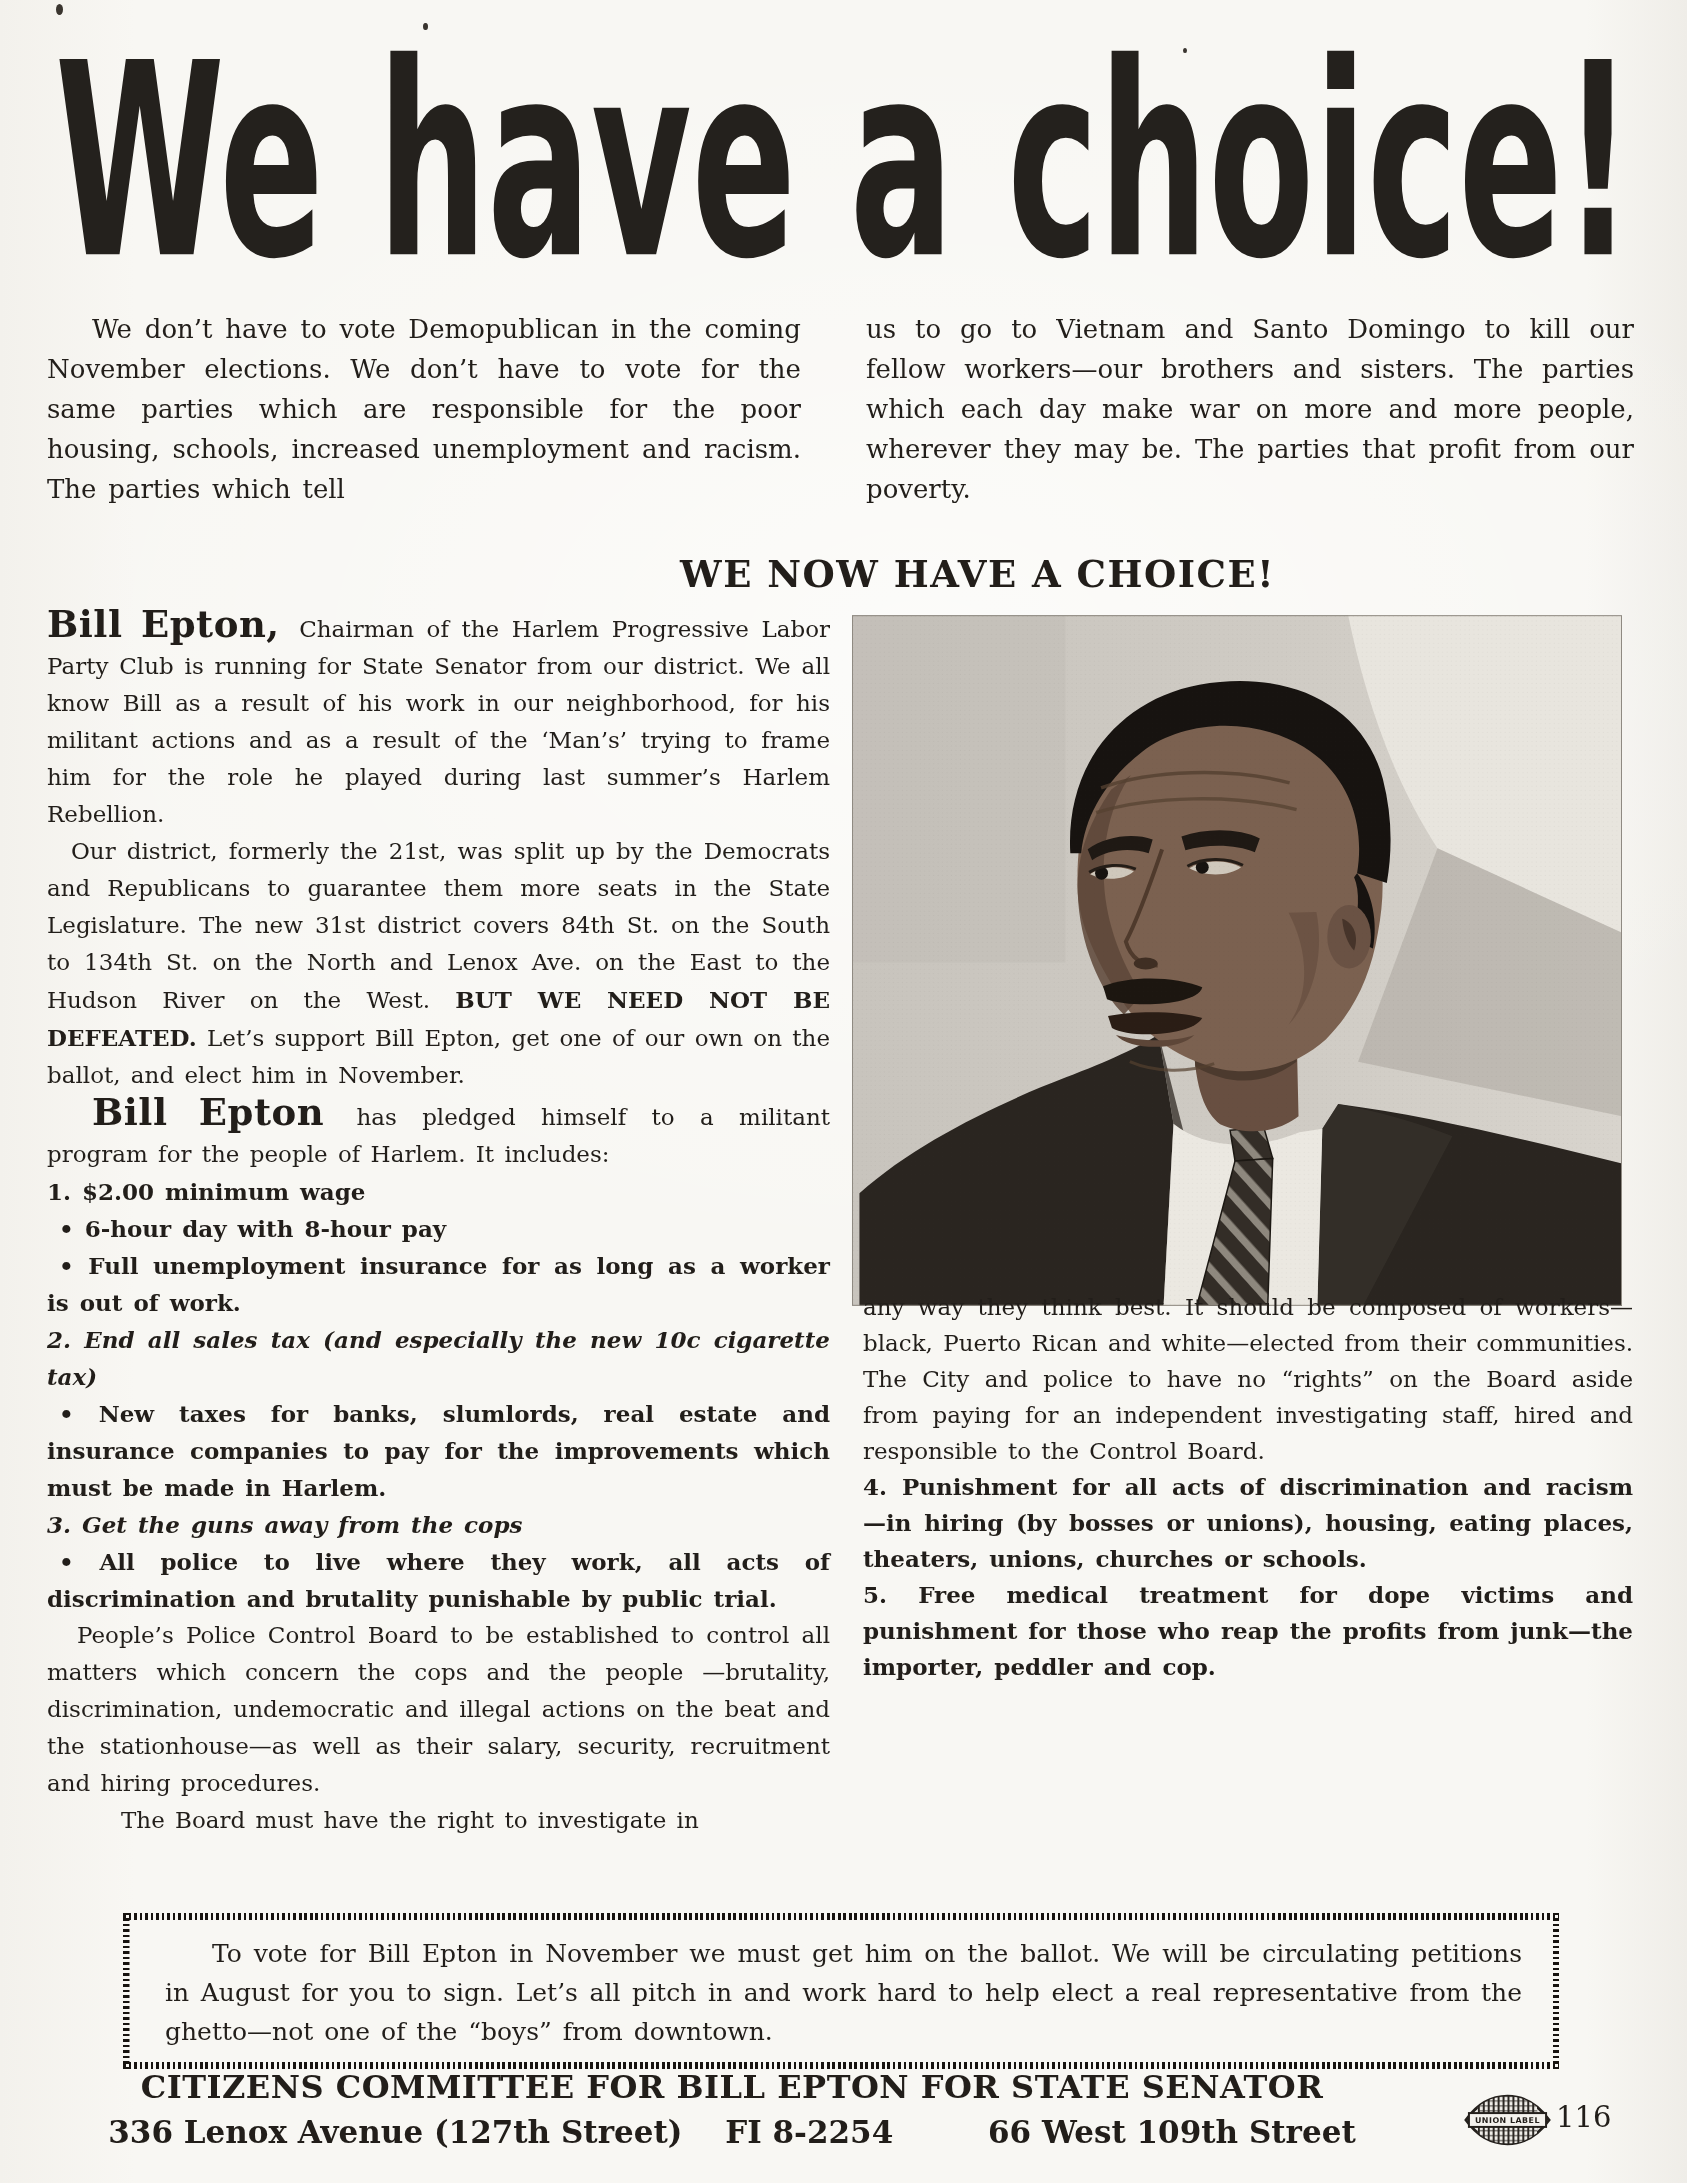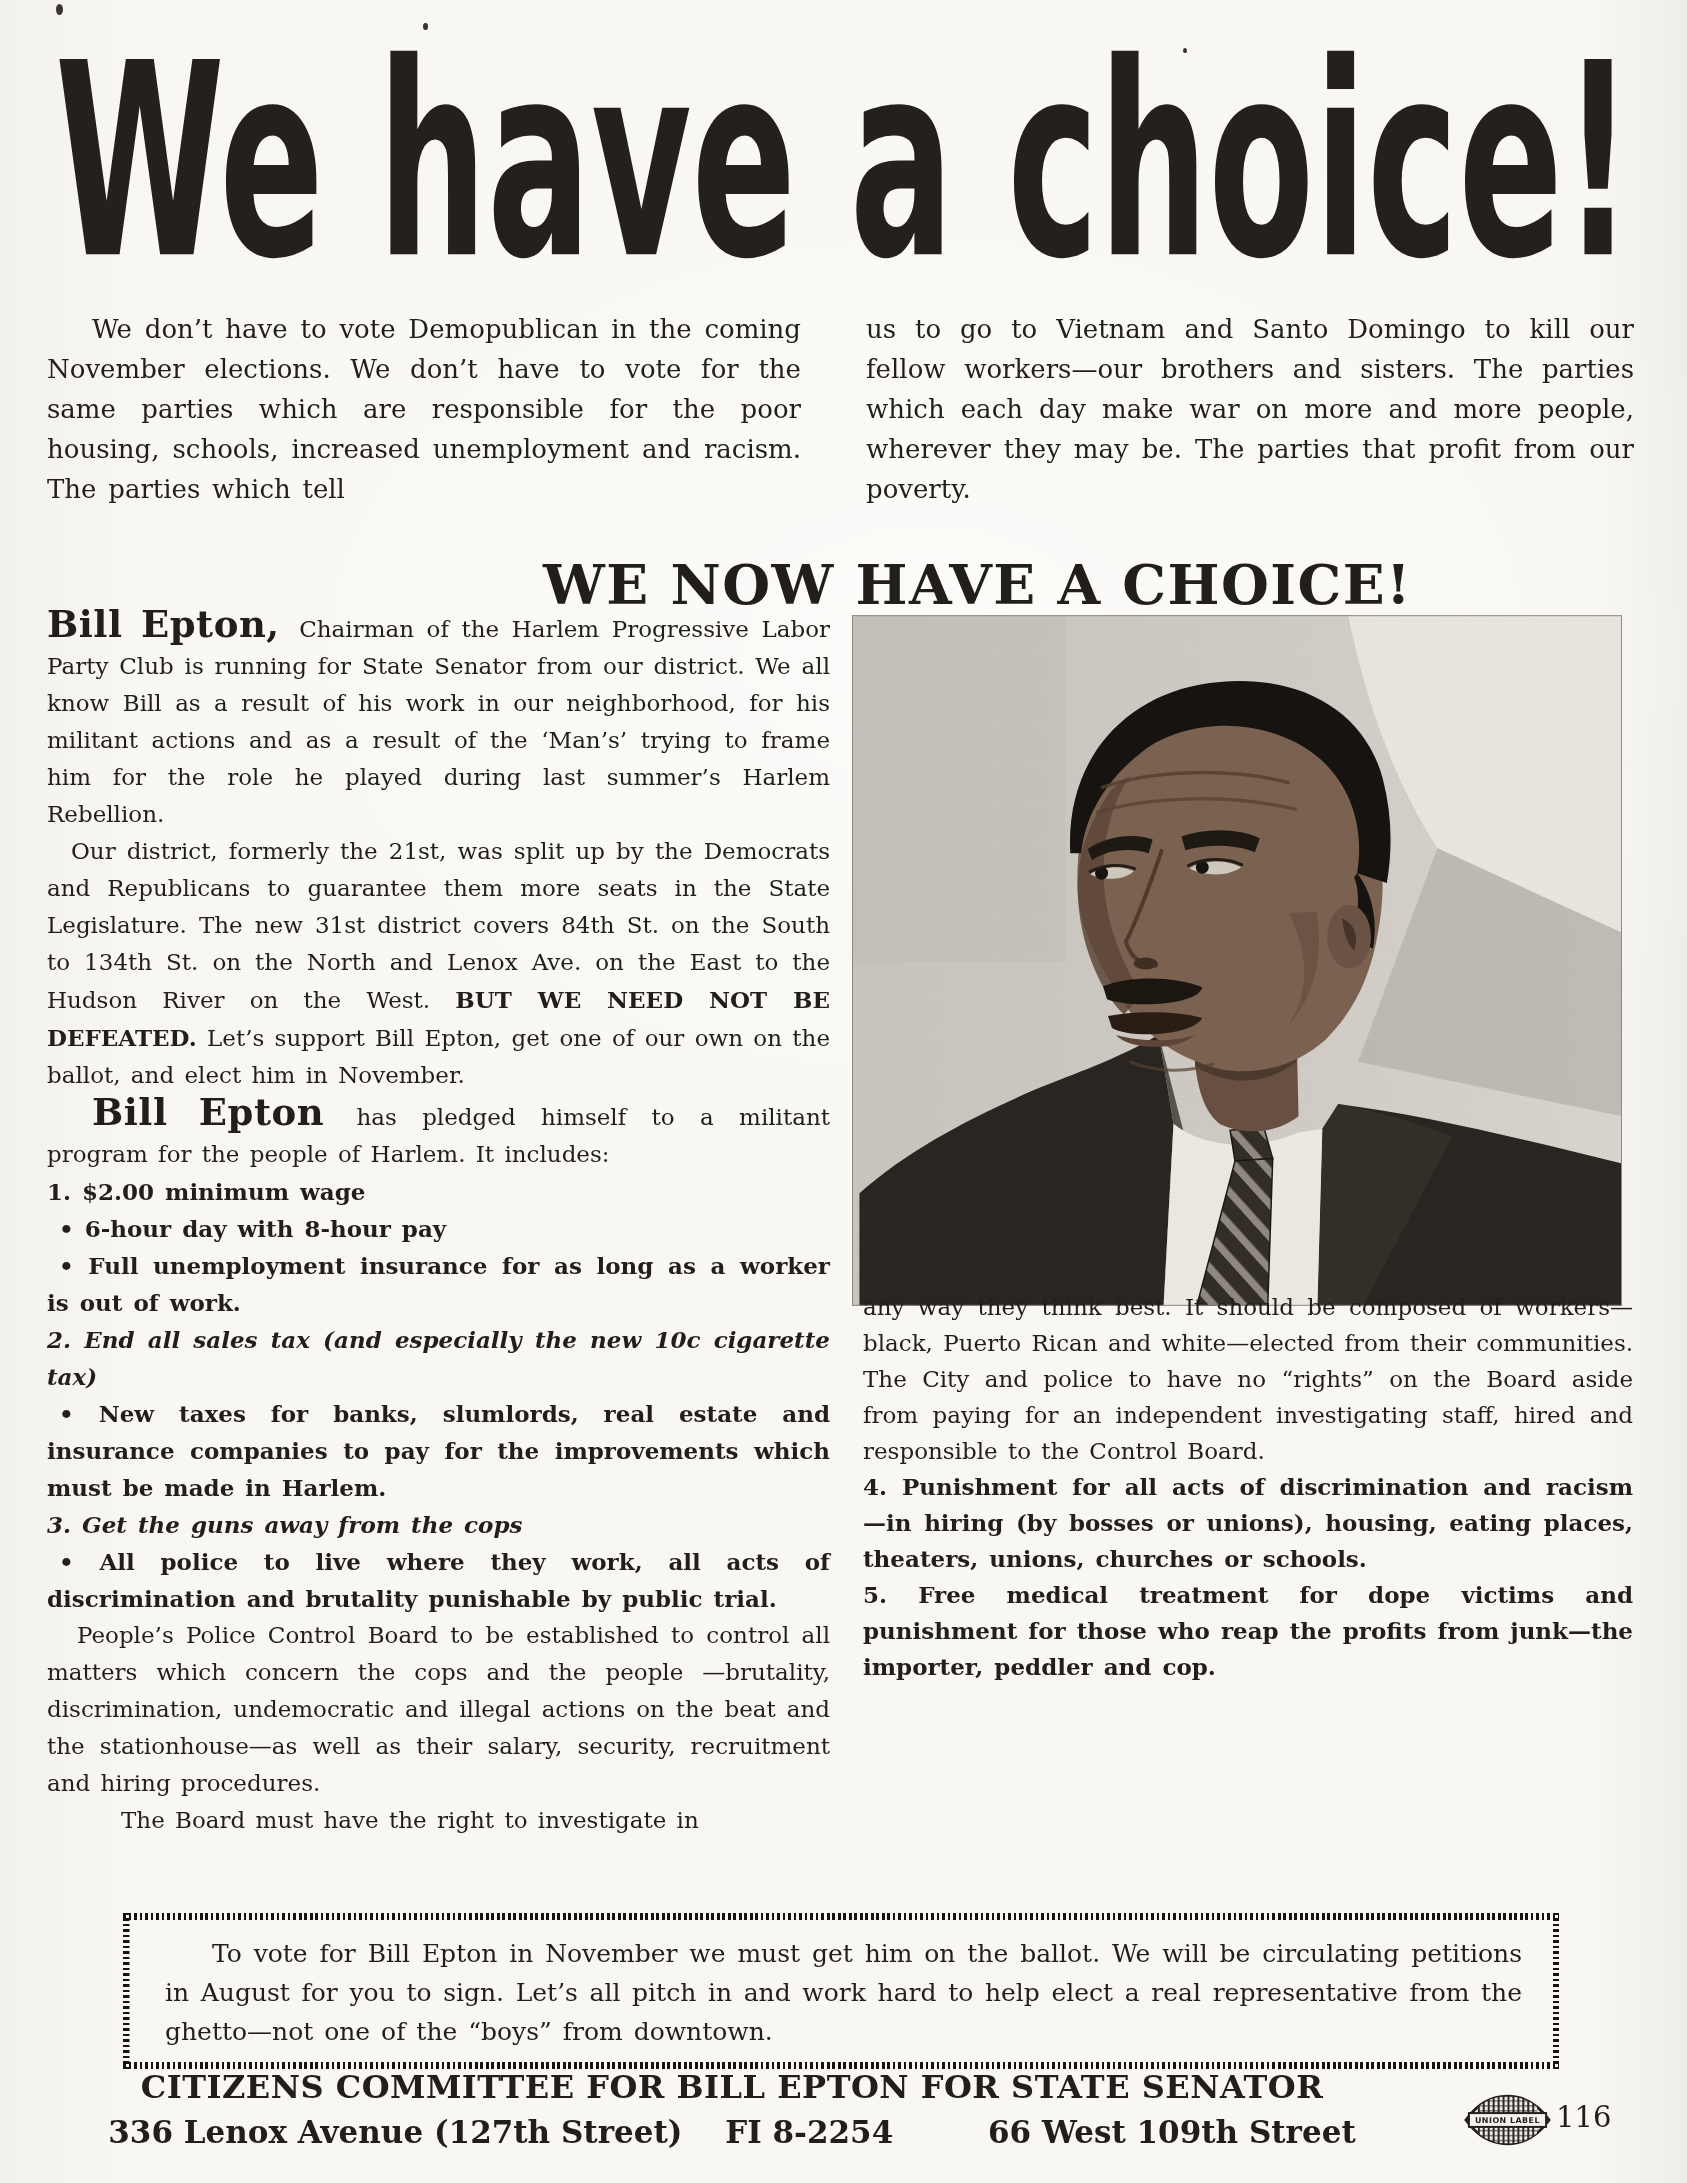--- a/index.html
+++ b/index.html
@@ -20,21 +20,21 @@
 
   
   .intro{position:absolute;top:309px;font-size:26px;line-height:40px;text-align:justify;word-spacing:3.5px;}
   .intro-left{left:47px;width:754px;}
   .intro-right{left:866px;width:768px;}
   .intro p{margin:0;}
   .intro-left p{text-indent:45px;}
 
   
   .section-heading{position:absolute;top:552px;left:491px;width:973px;margin:0;
-    text-align:center;font-size:55px;font-weight:700;letter-spacing:1.5px;white-space:nowrap;}
+    text-align:center;font-size:37px;font-weight:700;letter-spacing:1.5px;white-space:nowrap;}
 
   
   .col-left{position:absolute;left:47px;top:606px;width:783px;
     font-size:23px;line-height:37px;text-align:justify;word-spacing:3px;}
   .col-left p{margin:0;}
   .lead{font-size:37px;font-weight:700;letter-spacing:0.5px;padding-right:7px;}
   .p1{margin-bottom:20px;}
   .p2{margin-bottom:29px;text-indent:24px;}
   .p3{margin-bottom:50px;text-indent:45px;}
   .item-title{font-weight:700;}

